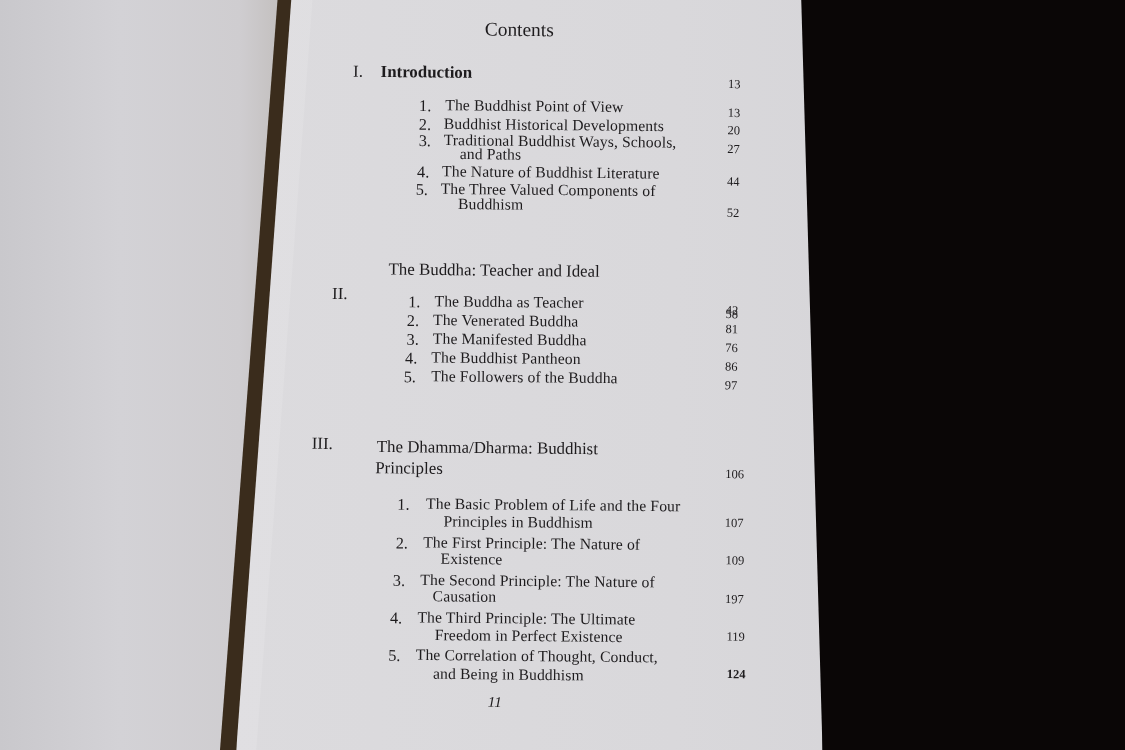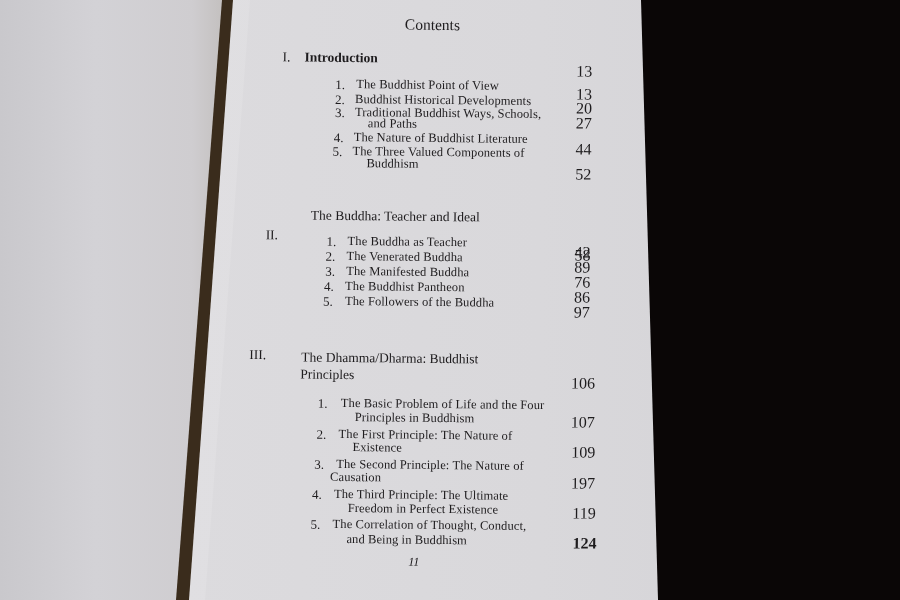--- a/index.html
+++ b/index.html
@@ -27,26 +27,26 @@
     position: absolute; left: 0; top: 0; width: 900px; height: 600px;
     background: linear-gradient(90deg, rgba(255,255,255,0.15), rgba(0,0,0,0));
     clip-path: polygon(233px 0, 250px 0, 205px 600px, 189px 600px);
   }
   .content {
     position: absolute; left: 0; top: 0; width: 900px; height: 600px;
     transform: rotate(0.6deg); transform-origin: 440px 300px;
     color: #1e1c1e;
   }
   .t { position: absolute; white-space: nowrap; }
-  .title { font-size: 15.5px; left: 402px; top: 16px; text-align: center; }
+  .title { font-size: 15.5px; left: 385px; top: 16px; text-align: center; }
   .roman { font-size: 13.5px; }
   .chap { font-size: 13.5px; }
   .sec { font-size: 12.5px; letter-spacing: 0.1px; }
   .num { font-size: 13px; }
-  .page { font-size: 16px; text-align: right; width: 40px; }
+  .page { font-size: 10px; text-align: right; width: 40px; }
   .folio { font-size: 12px; font-style: italic; }
 </style>
 </head>
 <body>
 
 <div class="left-page"></div>
 <div class="gutter-line"></div>
 <div class="right-page"></div>
 <div class="right-page-edge"></div>
 
@@ -82,21 +82,21 @@
   <div class="t roman" style="left:265px; top:209px;margin-top:20px;">II.</div>
   <div class="t chap" style="left:310px; top:209px;">The Buddha: Teacher and Ideal</div>
   <div class="t page" style="left:550px; top:214px;margin-top:31px;">58</div>
 
   <div class="t num" style="left:326px; top:235px;">1.</div>
   <div class="t sec" style="left:347px; top:235px;">The Buddha as Teacher</div>
   <div class="t page" style="left:550px; top:242px;">42</div>
 
   <div class="t num" style="left:325px; top:250px;">2.</div>
   <div class="t sec" style="left:346px; top:250px;">The Venerated Buddha</div>
-  <div class="t page" style="left:550px; top:257px;">89</div>
+  <div class="t page" style="left:550px; top:257px;">81</div>
 
   <div class="t num" style="left:325px; top:265px;">3.</div>
   <div class="t sec" style="left:346px; top:265px;">The Manifested Buddha</div>
   <div class="t page" style="left:550px; top:272px;">76</div>
 
   <div class="t num" style="left:324px; top:280px;">4.</div>
   <div class="t sec" style="left:345px; top:280px;">The Buddhist Pantheon</div>
   <div class="t page" style="left:550px; top:287px;text-align:right;">86</div>
 
   <div class="t num" style="left:323px; top:295px;">5.</div>
@@ -113,27 +113,27 @@
   <div class="t sec" style="left:356px; top:411px;">Principles in Buddhism</div>
   <div class="t page" style="left:556px; top:412px;">107</div>
 
   <div class="t num" style="left:318px; top:428px;">2.</div>
   <div class="t sec" style="left:340px; top:428px;">The First Principle: The Nature of</div>
   <div class="t sec" style="left:354px; top:441px;">Existence</div>
   <div class="t page" style="left:557px; top:442px;">109</div>
 
   <div class="t num" style="left:316px; top:458px;">3.</div>
   <div class="t sec" style="left:338px; top:458px;">The Second Principle: The Nature of</div>
-  <div class="t sec" style="left:332px; top:471px;">Causation</div>
+  <div class="t sec" style="left:348px; top:471px;">Causation</div>
   <div class="t page" style="left:557px; top:473px;">197</div>
 
   <div class="t num" style="left:314px; top:488px;">4.</div>
   <div class="t sec" style="left:336px; top:488px;">The Third Principle: The Ultimate</div>
   <div class="t sec" style="left:350px; top:502px;">Freedom in Perfect Existence</div>
   <div class="t page" style="left:558px; top:503px;">119</div>
 
   <div class="t num" style="left:313px; top:518px;">5.</div>
   <div class="t sec" style="left:335px; top:518px;">The Correlation of Thought, Conduct,</div>
   <div class="t sec" style="left:349px; top:533px;">and Being in Buddhism</div>
   <div class="t page" style="left:559px; top:533px; font-weight:bold;">124</div>
 
-  <div class="t folio" style="left:411px; top:555px;text-align:right;">11</div>
+  <div class="t folio" style="left:393px; top:555px;text-align:right;">11</div>
 </div>
 
 </body></html>

